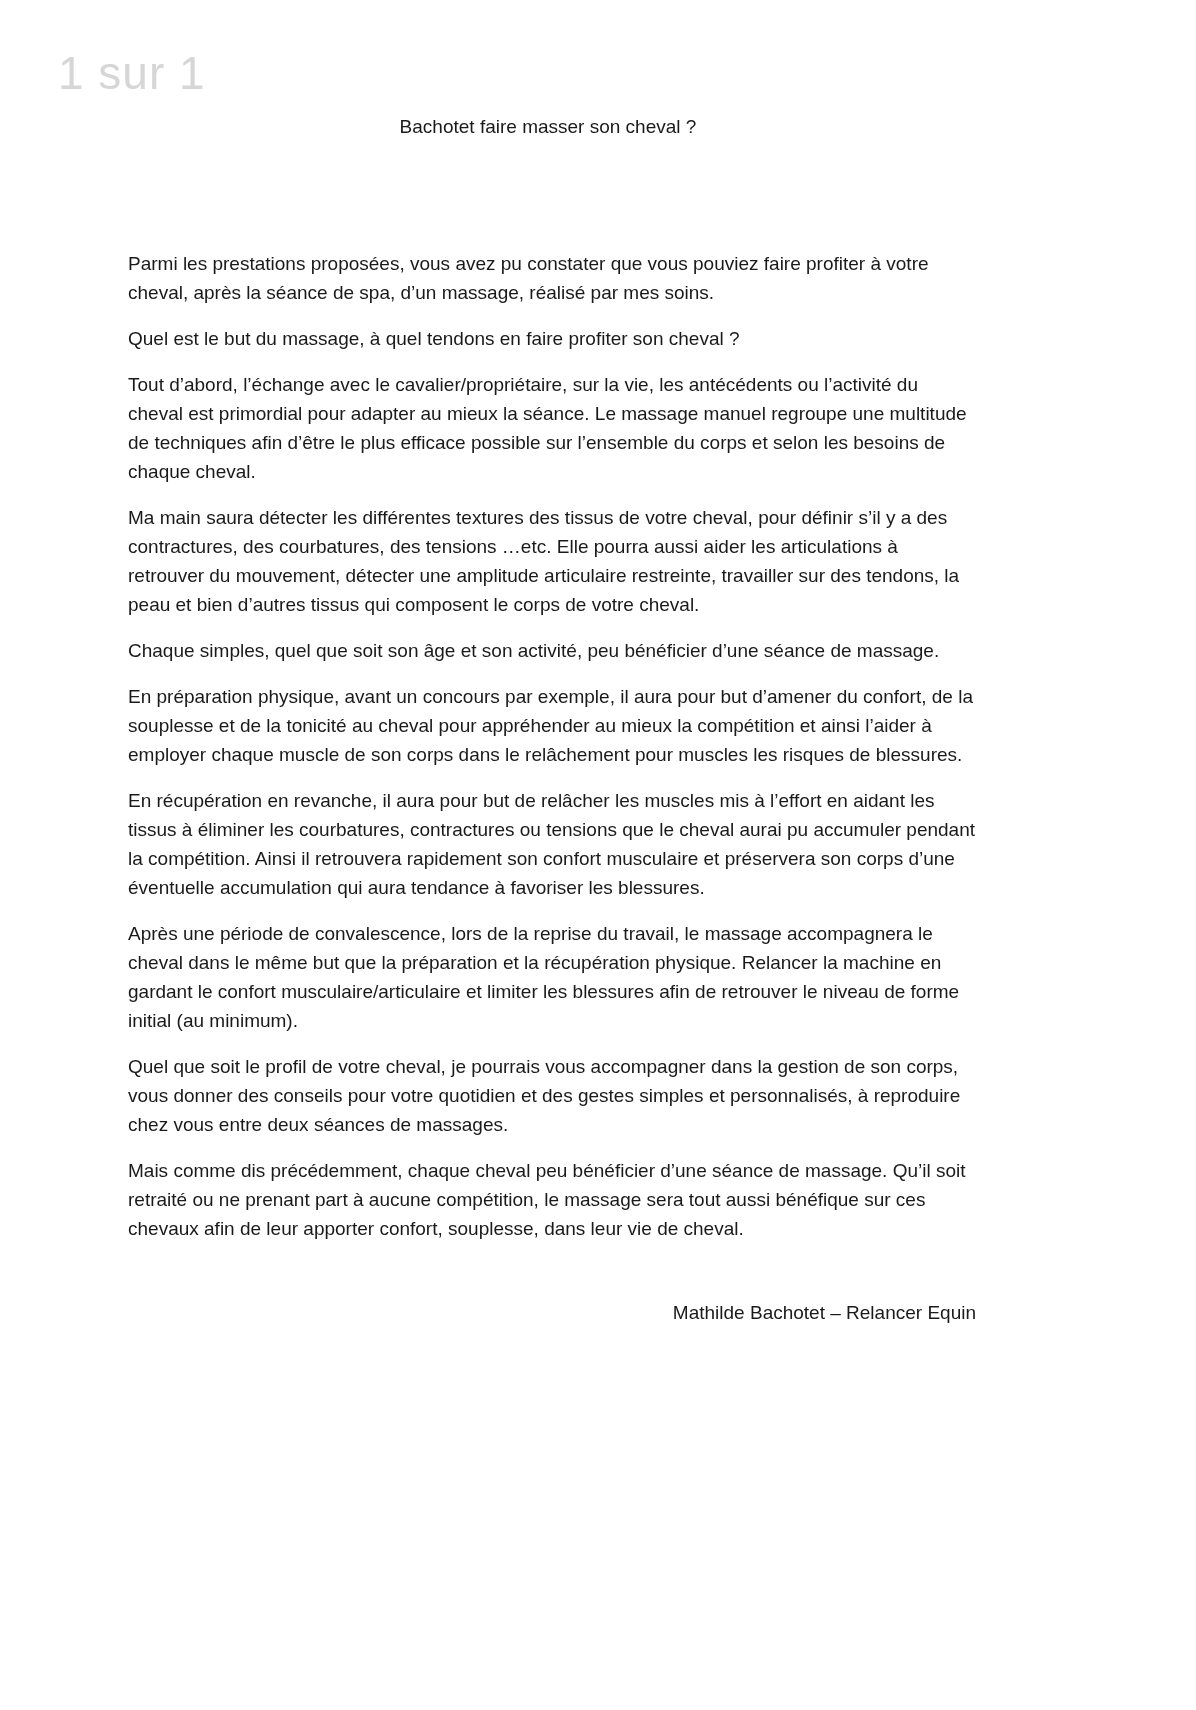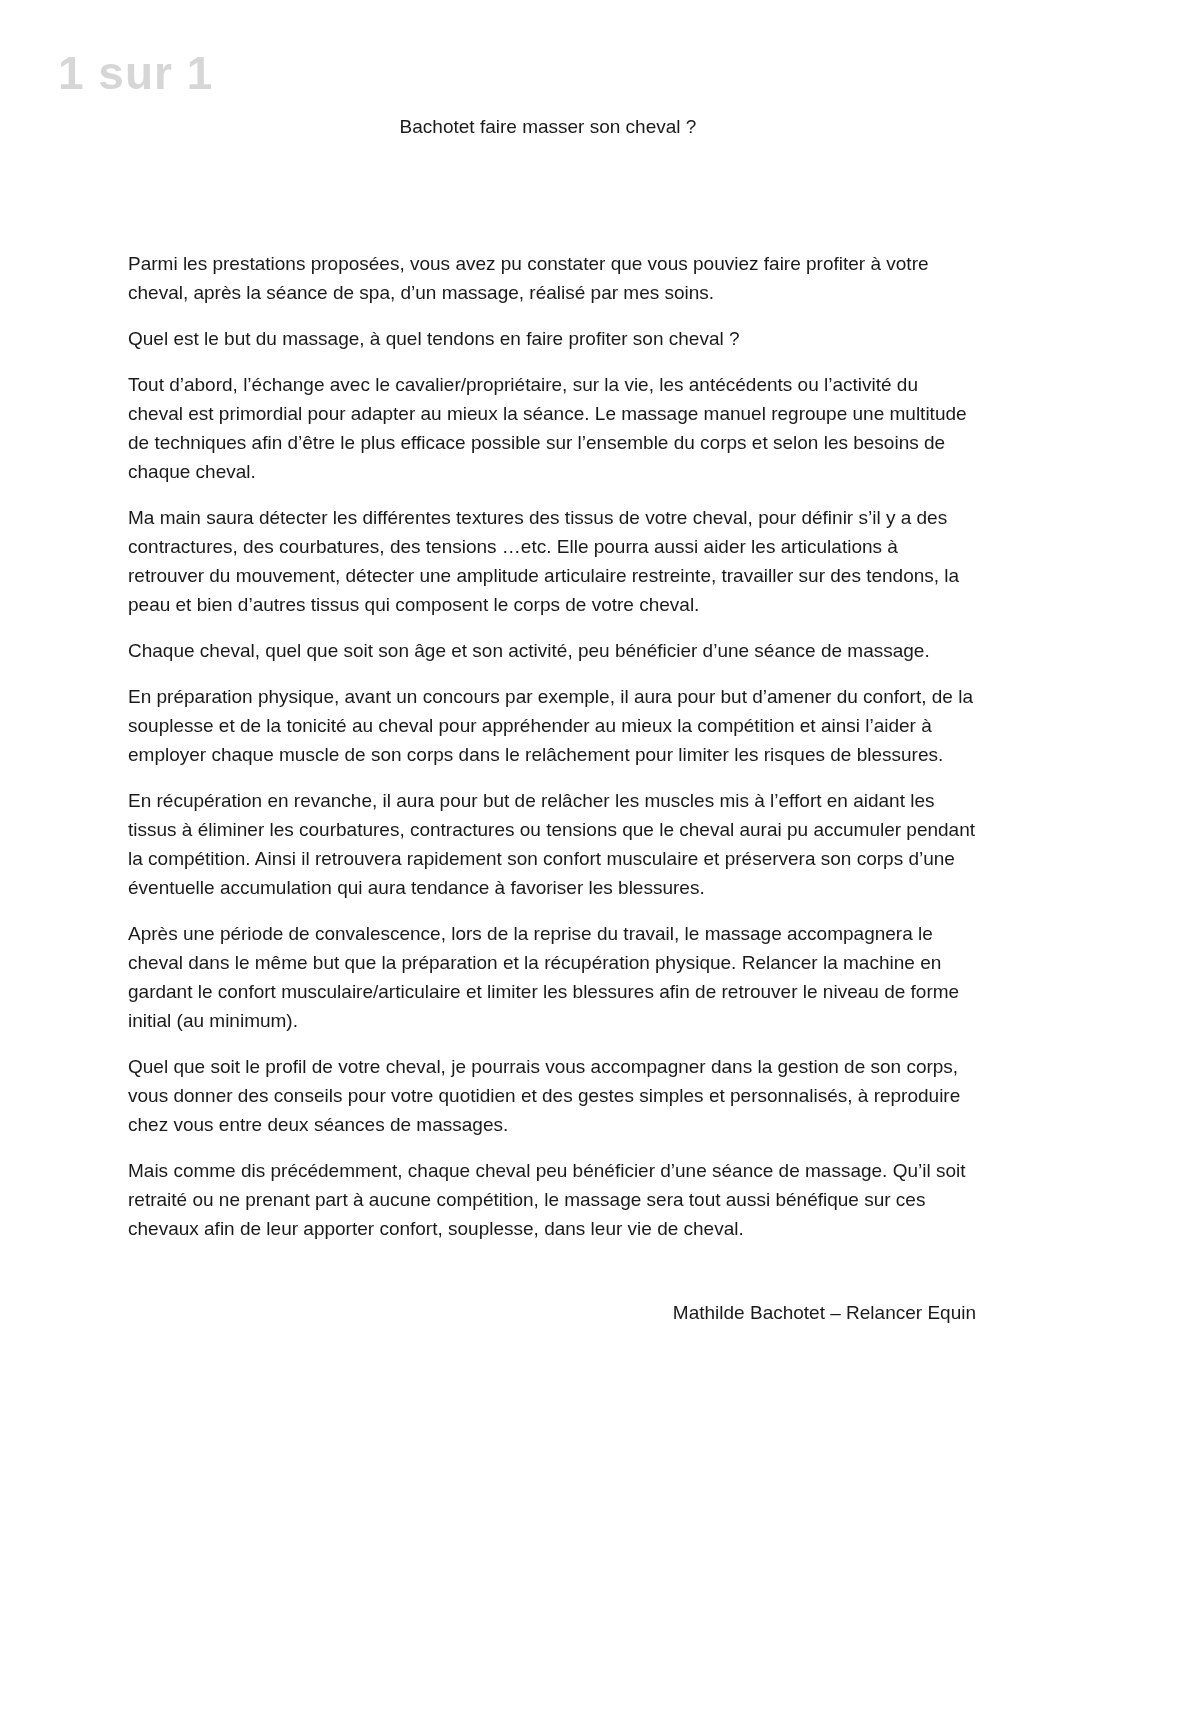--- a/index.html
+++ b/index.html
@@ -14,21 +14,21 @@
     background: #ffffff;
     font-family: "Liberation Sans", sans-serif;
     color: #1a1a1a;
     overflow: hidden;
   }
   .watermark {
     position: absolute;
     top: 46px;
     left: 58px;
     font-size: 46px;
-    font-weight: 700;
+    font-weight: 400;
     letter-spacing: 1px;
     color: #d6d6d6;
     user-select: none;
   }
   .doc {
     position: absolute;
     top: 112px;
     left: 120px;
     width: 856px;
     font-size: 19px;
@@ -57,22 +57,22 @@
   <div class="watermark">1 sur 1</div>
 
   <div class="doc">
 
     <h1 class="title">Bachotet faire masser son cheval ?</h1>
 
     <p class="para">Parmi les prestations proposées, vous avez pu constater que vous pouviez faire profiter à votre cheval, après la séance de spa, d’un massage, réalisé par mes soins.</p>
     <p class="para">Quel est le but du massage, à quel tendons en faire profiter son cheval ?</p>
     <p class="para">Tout d’abord, l’échange avec le cavalier/propriétaire, sur la vie, les antécédents ou l’activité du cheval est primordial pour adapter au mieux la séance. Le massage manuel regroupe une multitude de techniques afin d’être le plus efficace possible sur l’ensemble du corps et selon les besoins de chaque cheval.</p>
     <p class="para">Ma main saura détecter les différentes textures des tissus de votre cheval, pour définir s’il y a des contractures, des courbatures, des tensions …etc. Elle pourra aussi aider les articulations à retrouver du mouvement, détecter une amplitude articulaire restreinte, travailler sur des tendons, la peau et bien d’autres tissus qui composent le corps de votre cheval.</p>
-    <p class="para">Chaque cheval, quel que soit son âge et son activité, peu bénéficier d’une séance de massage.</p>
-    <p class="para">En préparation physique, avant un concours par exemple, il aura pour but d’amener du confort, de la souplesse et de la tonicité au cheval pour appréhender au mieux la compétition et ainsi l’aider à employer chaque muscle de son corps dans le relâchement pour limiter les risques de blessures.</p>
+    <p class="para">Chaque simples, quel que soit son âge et son activité, peu bénéficier d’une séance de massage.</p>
+    <p class="para">En préparation physique, avant un concours par exemple, il aura pour but d’amener du confort, de la souplesse et de la tonicité au cheval pour appréhender au mieux la compétition et ainsi l’aider à employer chaque muscle de son corps dans le relâchement pour muscles les risques de blessures.</p>
     <p class="para">En récupération en revanche, il aura pour but de relâcher les muscles mis à l’effort en aidant les tissus à éliminer les courbatures, contractures ou tensions que le cheval aurai pu accumuler pendant la compétition.  Ainsi il retrouvera rapidement son confort musculaire et préservera son corps d’une éventuelle accumulation qui aura tendance à favoriser les blessures.</p>
     <p class="para">Après une période de convalescence, lors de la reprise du travail, le massage accompagnera le cheval dans le même but que la préparation et la récupération physique. Relancer la machine en gardant le confort musculaire/articulaire et limiter les blessures afin de retrouver le niveau de forme initial (au minimum).</p>
     <p class="para">Quel que soit le profil de votre cheval, je pourrais vous accompagner dans la gestion de son corps, vous donner des conseils pour votre quotidien et des gestes simples et personnalisés, à reproduire chez vous entre deux séances de massages.</p>
     <p class="para">Mais comme dis précédemment, chaque cheval peu bénéficier d’une séance de massage. Qu’il soit retraité ou ne prenant part à aucune compétition, le massage sera tout aussi bénéfique sur ces chevaux afin de leur apporter confort, souplesse, dans leur vie de cheval.</p>
 
     <p class="signature">Mathilde Bachotet – Relancer Equin</p>
 
   </div>
 
 </div>

